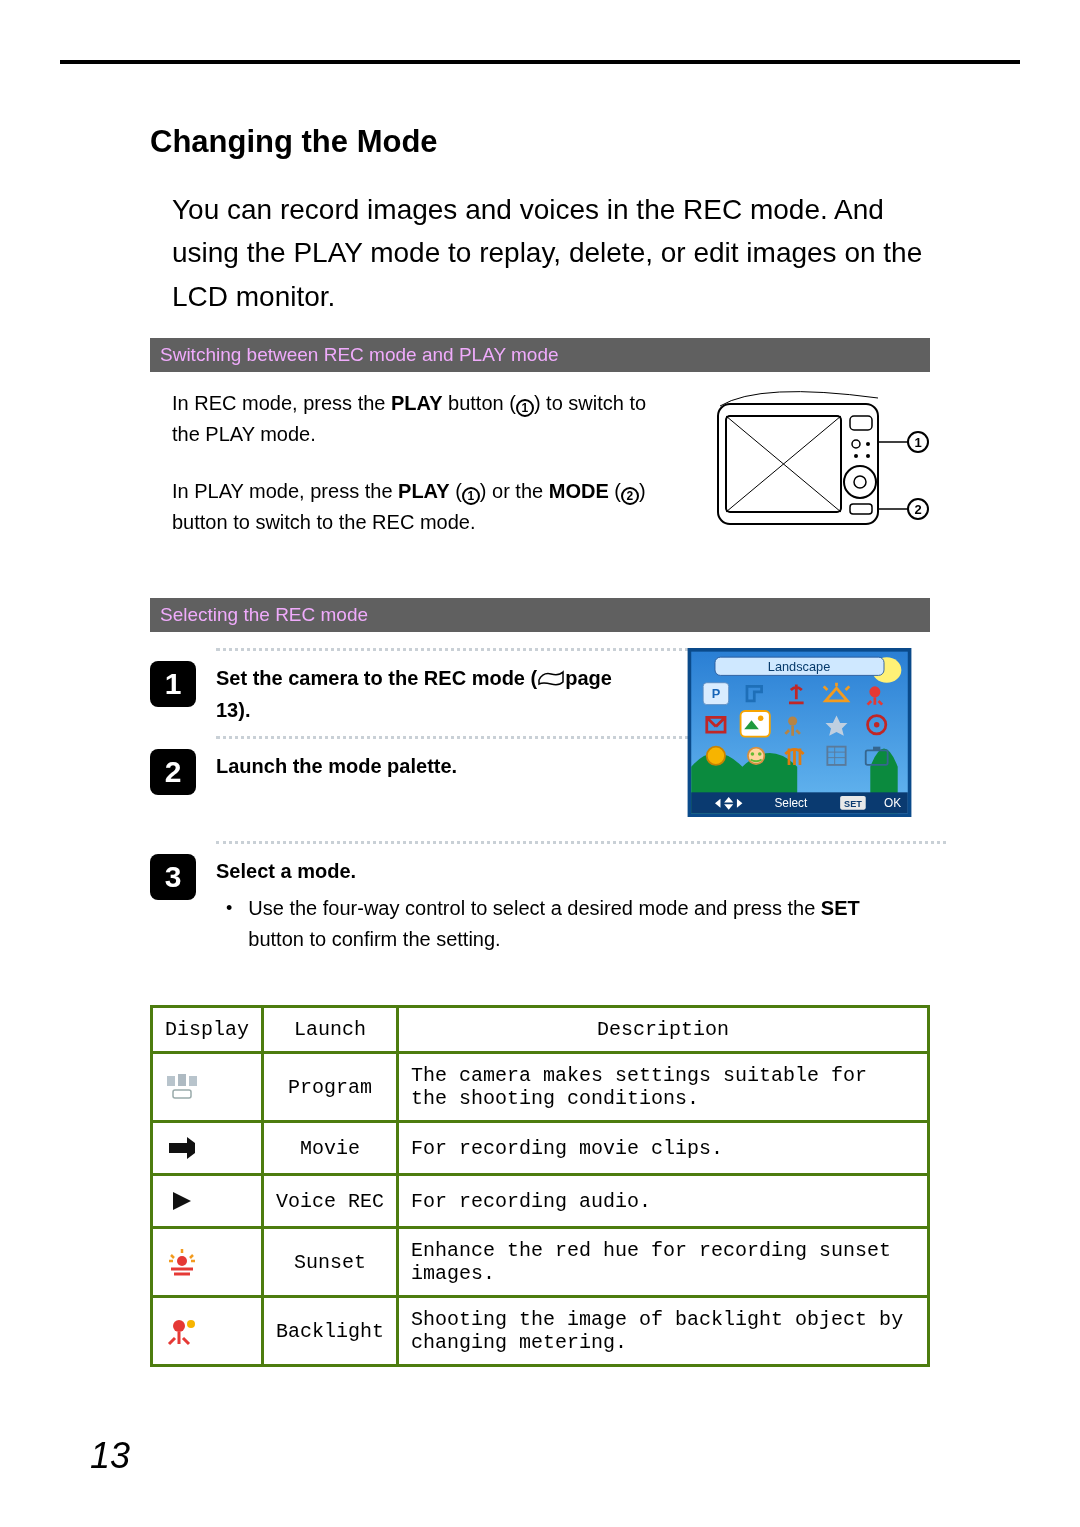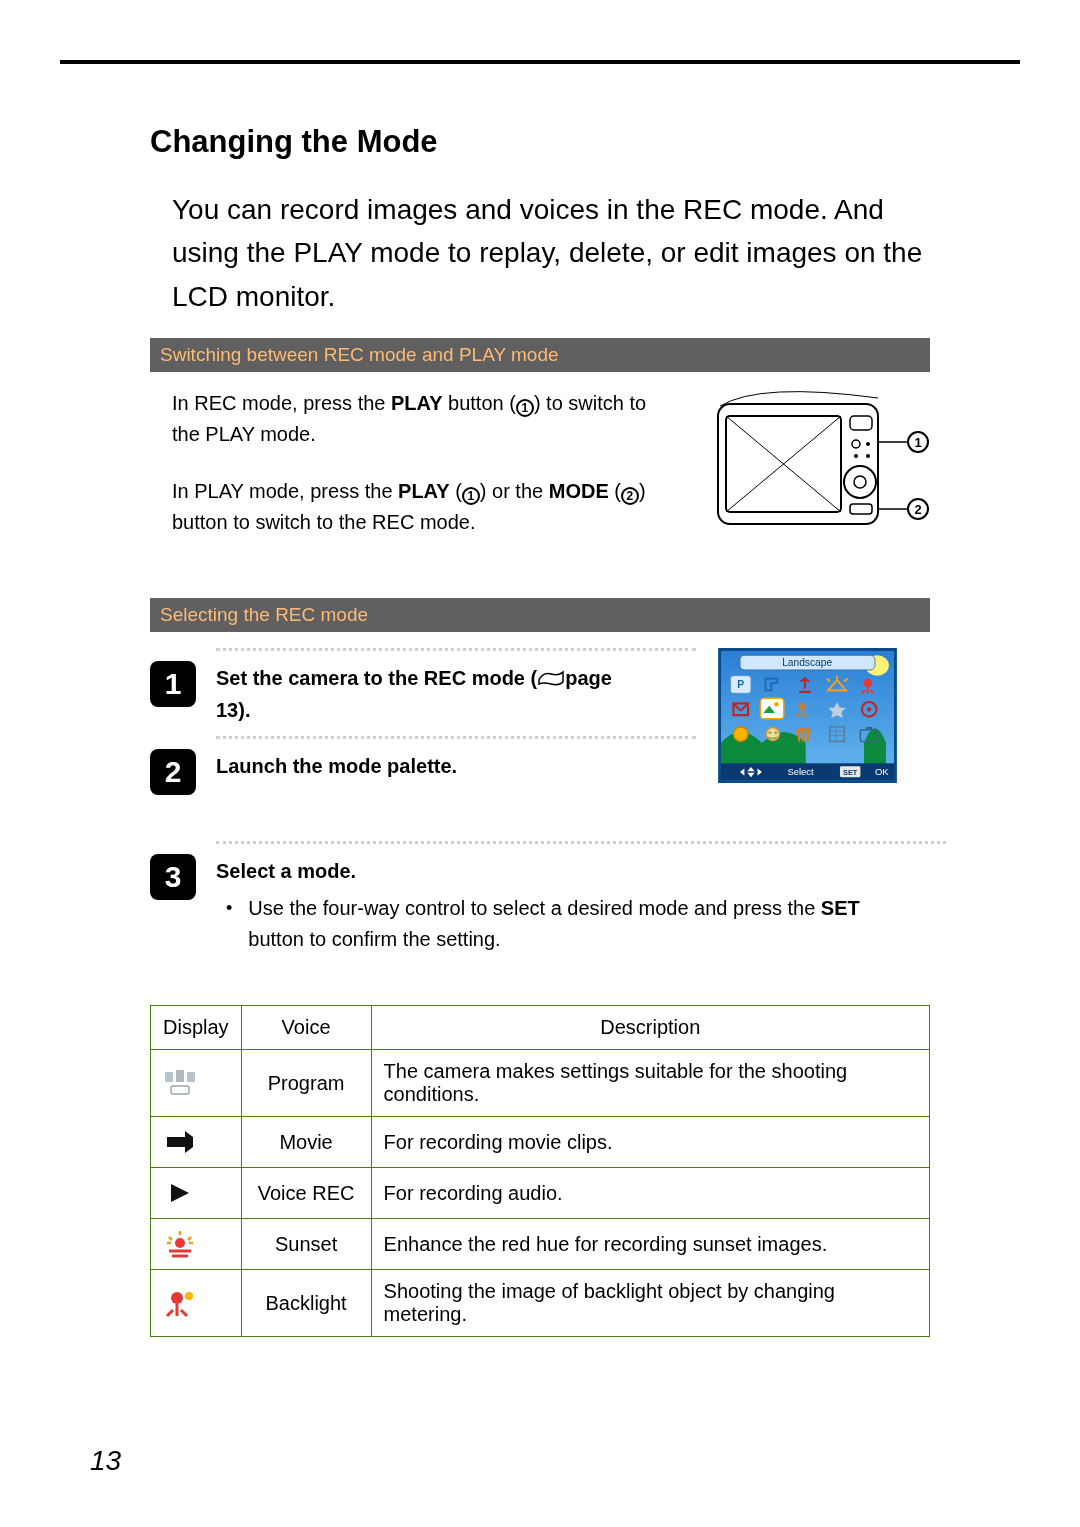--- a/index.html
+++ b/index.html
@@ -22,21 +22,21 @@
     margin-bottom: 28px;
   }
   .intro {
     margin-left: 22px;
     font-size: 28px;
     line-height: 1.55;
     margin-bottom: 20px;
   }
   .section-header {
     background: #606060;
-    color: #fdba74;
+    color: #f0abfc;
     font-size: 19px;
     padding: 6px 10px;
     margin-bottom: 16px;
   }
   .body-block {
     margin-left: 22px;
     position: relative;
   }
   .switch-text {
     font-size: 20px;
@@ -88,24 +88,24 @@
   }
   .bullet::before {
     content: "•";
     font-size: 18px;
     margin-right: 16px;
     margin-top: 2px;
   }
   .bold { font-weight: bold; }
   .palette-img {
     position: absolute;
-    right: 0;
+    right: 8px;
     top: 0;
     width: 245px;
-    height: 135px;
+    height: 169px;
     border-radius: 16px;
   }
   .palette-svg { width:100%; height:100%; }
   .steps-area {
     position: relative;
     margin-left: 0;
   }
   .ref-icon {
     display: inline-block;
     vertical-align: middle;
@@ -117,39 +117,40 @@
     font-size: 12px; font-weight: bold;
     vertical-align: -2px;
   }
   table.modes {
     border-collapse: collapse;
     width: 100%;
     margin-top: 50px;
     font-size: 20px;
   }
   table.modes th, table.modes td {
-    border: 1px solid #4d7c0f;
+    border: 3px solid #4d7c0f;
     padding: 10px 12px;
     text-align: left;
     vertical-align: middle;
+    font-family: Liberation Mono, monospace;
   }
   table.modes th {
     text-align: center;
     font-weight: normal;
   }
   .col-display { width: 90px; text-align: center; }
   .col-title { width: 130px; text-align: center; }
   .icon-cell { text-align: center; padding: 6px; }
   .icon-svg { width: 34px; height: 30px; display: inline-block; vertical-align: middle; }
   .page-num {
     position: absolute;
     left: 90px;
     bottom: 50px;
     font-style: italic;
-    font-size: 28px;
+    font-size: 36px;
   }
 </style>
 </head>
 <body>
 
 <div class="page">
   <div class="title">Changing the Mode</div>
 
   <div class="intro">You can record images and voices in the REC mode. And using the PLAY mode to replay, delete, or edit images on the LCD monitor.</div>
 
@@ -308,21 +309,21 @@
           <div><span>Use the four-way control to select a desired mode and press the </span><span class="bold">SET</span><span> button to confirm the setting.</span></div>
         </div>
       </div>
     </div>
   </div>
 
   <table class="modes">
     <thead>
       <tr>
         <th class="col-display">Display</th>
-        <th class="col-title">Voice</th>
+        <th class="col-title">Launch</th>
         <th>Description</th>
       </tr>
     </thead>
     <tbody>
       <tr>
         <td class="icon-cell"><svg class="icon-svg" viewBox="0 0 34 30">
               <rect x="2" y="4" width="8" height="10" fill="#b8c4cc"></rect>
               <rect x="13" y="2" width="8" height="12" fill="#aebac2"></rect>
               <rect x="24" y="4" width="8" height="10" fill="#b8c4cc"></rect>
               <rect x="8" y="18" width="18" height="8" rx="2" fill="none" stroke="#9aa" stroke-width="1.5"></rect>

